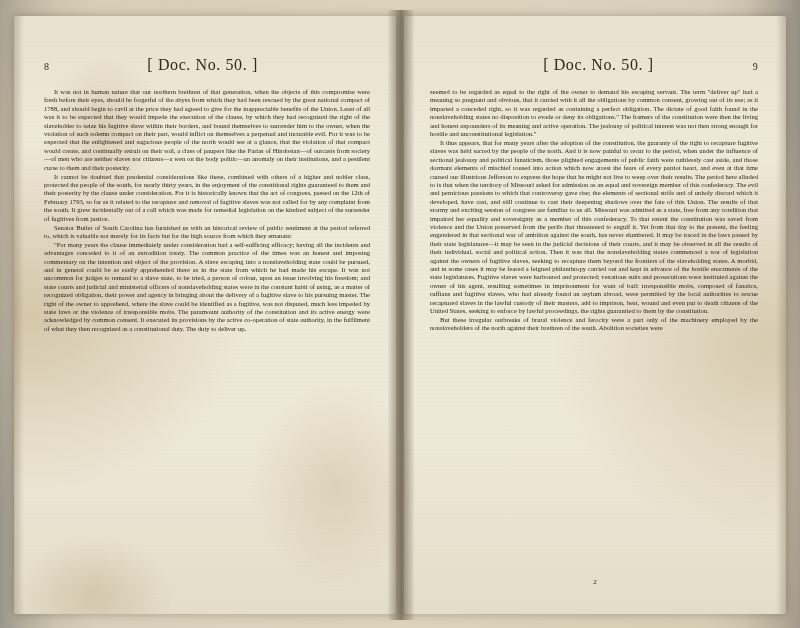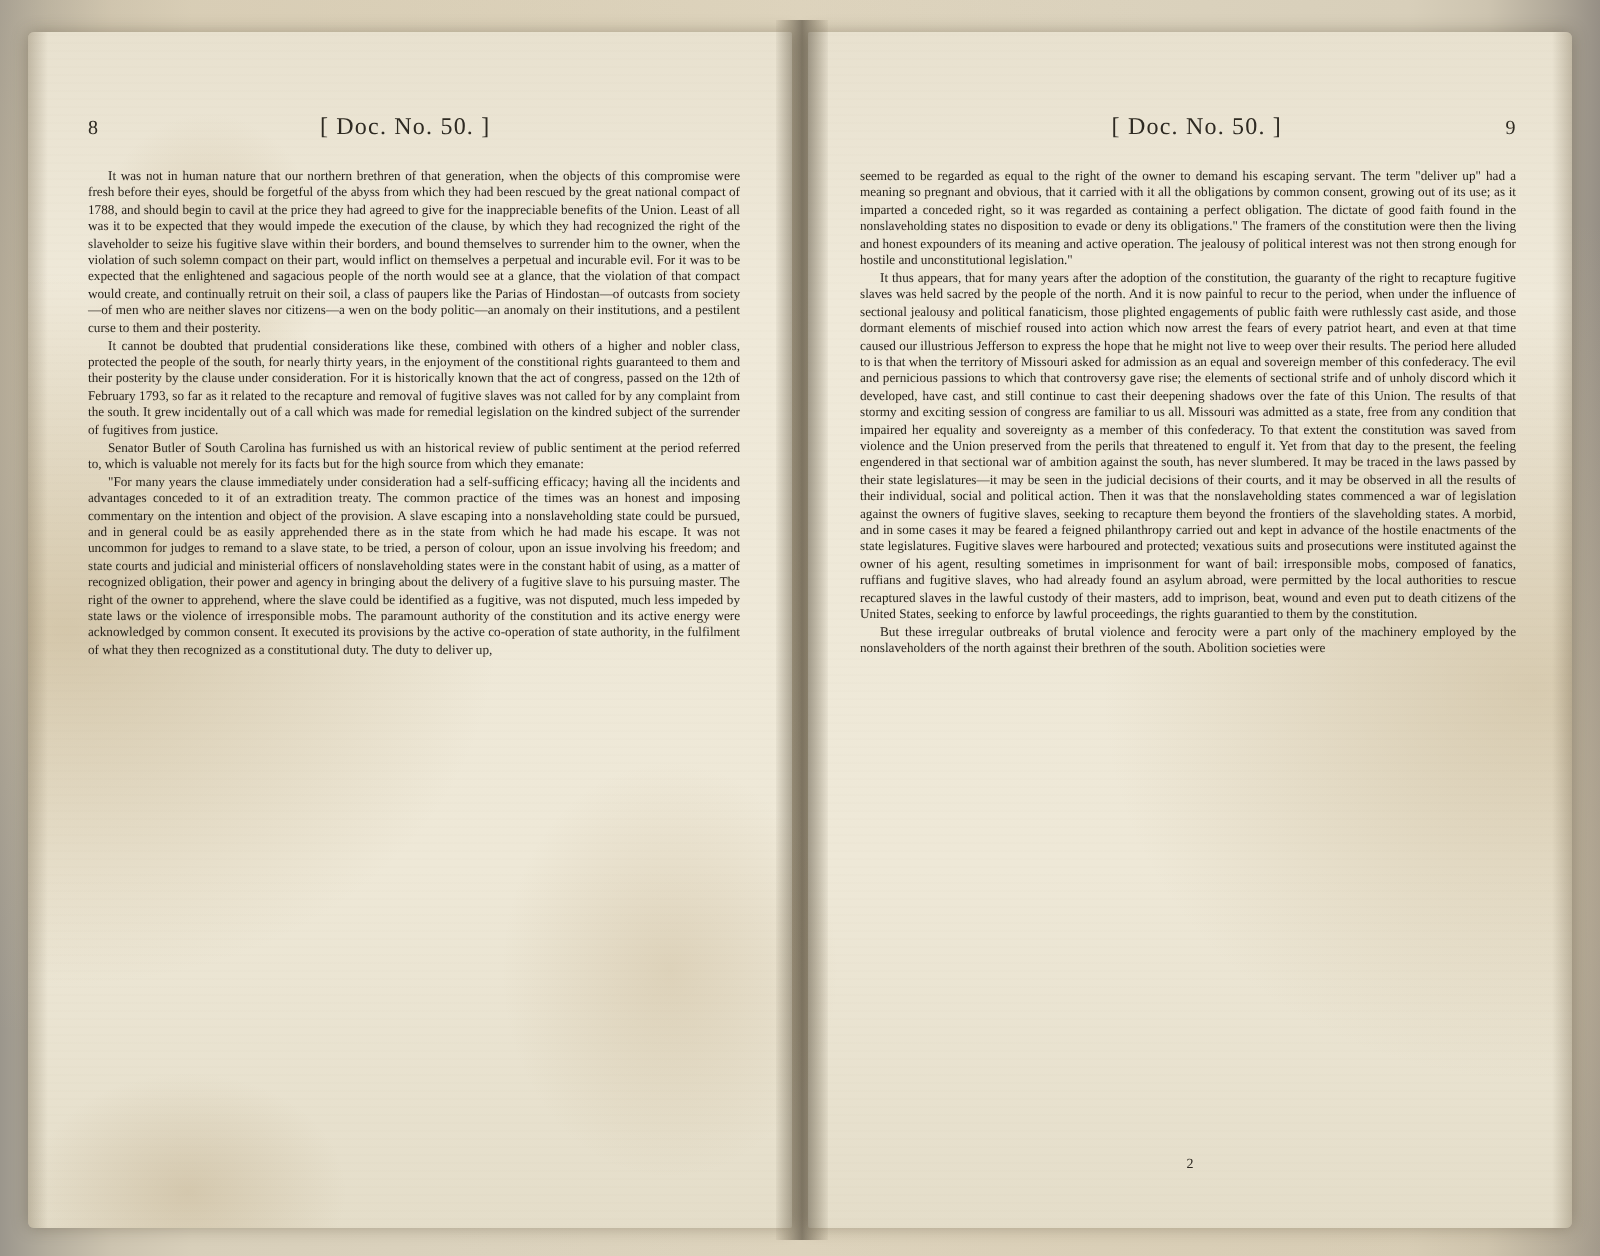--- a/index.html
+++ b/index.html
@@ -94,21 +94,21 @@
     display: flex;
     align-items: baseline;
     justify-content: space-between;
     font-size: 9.5px;
     letter-spacing: 0.2px;
     color: #2e2a22;
     margin-bottom: 14px;
   }
   .head .folio { font-size: 10px; }
   .head .doc {
-    font-size: 12px;
+    font-size: 16px;
     letter-spacing: 0.6px;
   }
   .head-spacer { width: 14px; }
 
   .body-text {
     font-size: 6.6px;
     line-height: 8.4px;
     text-align: justify;
     color: #241f18;
     hyphens: manual;

